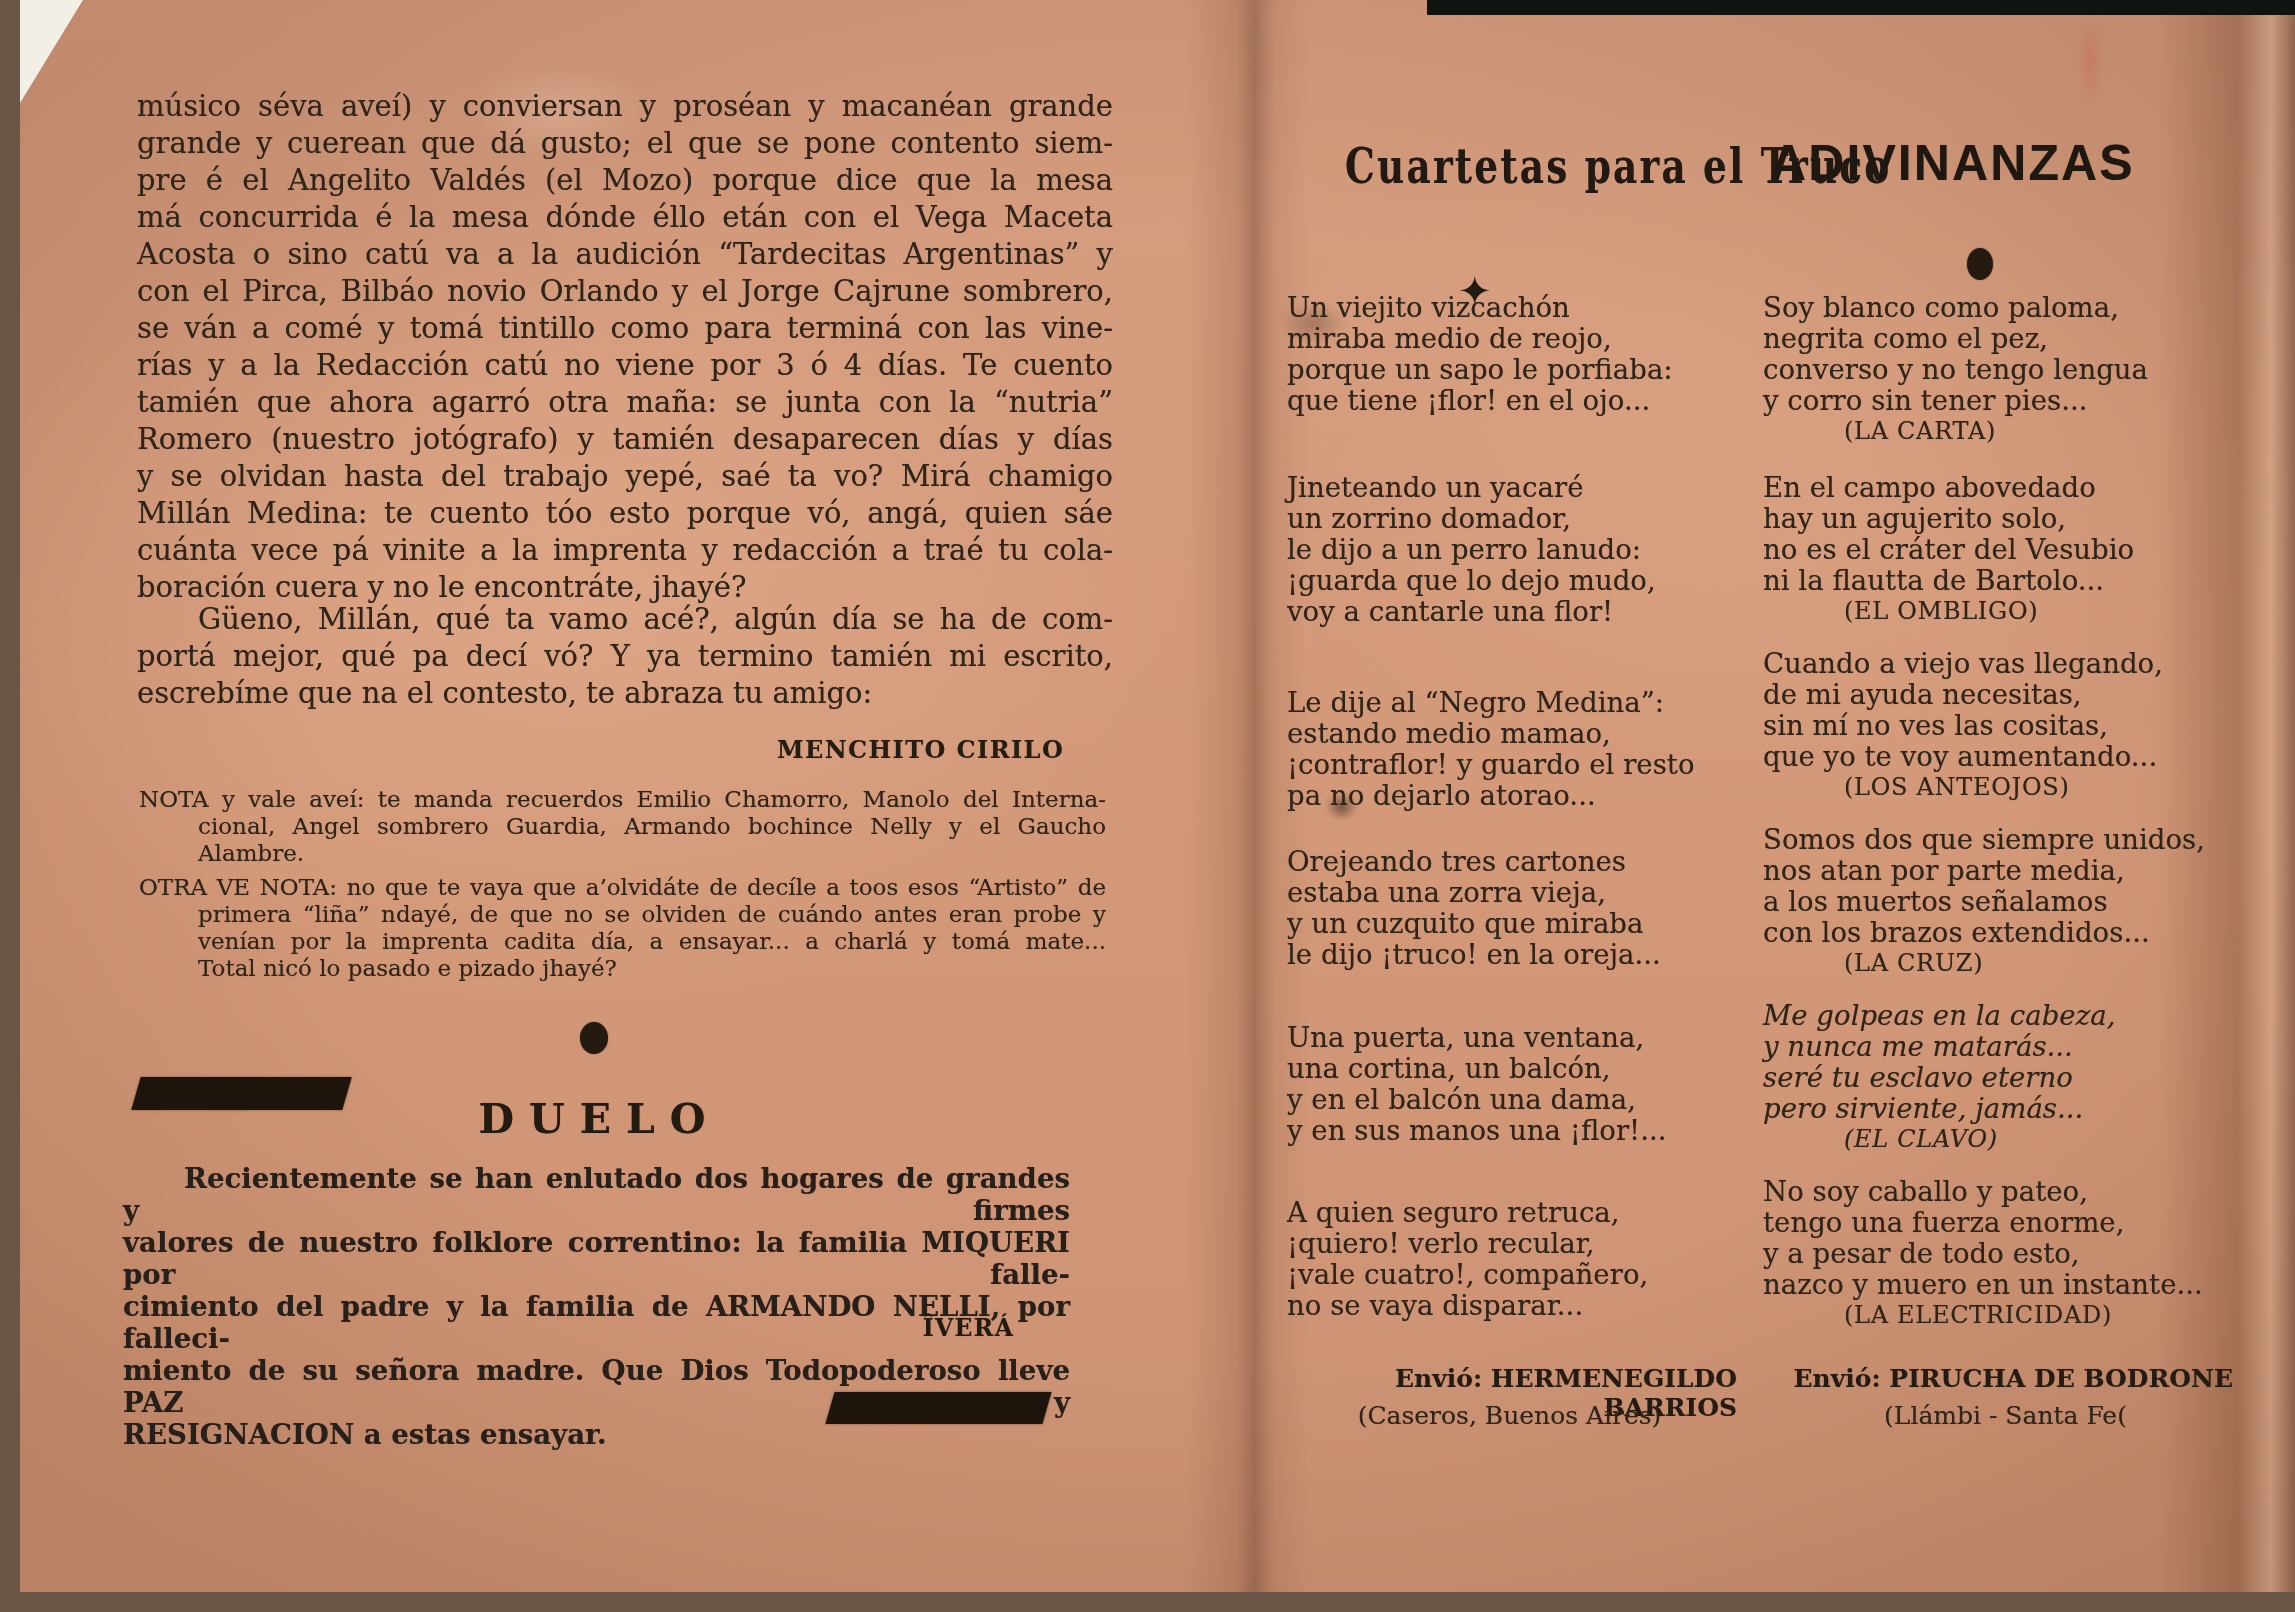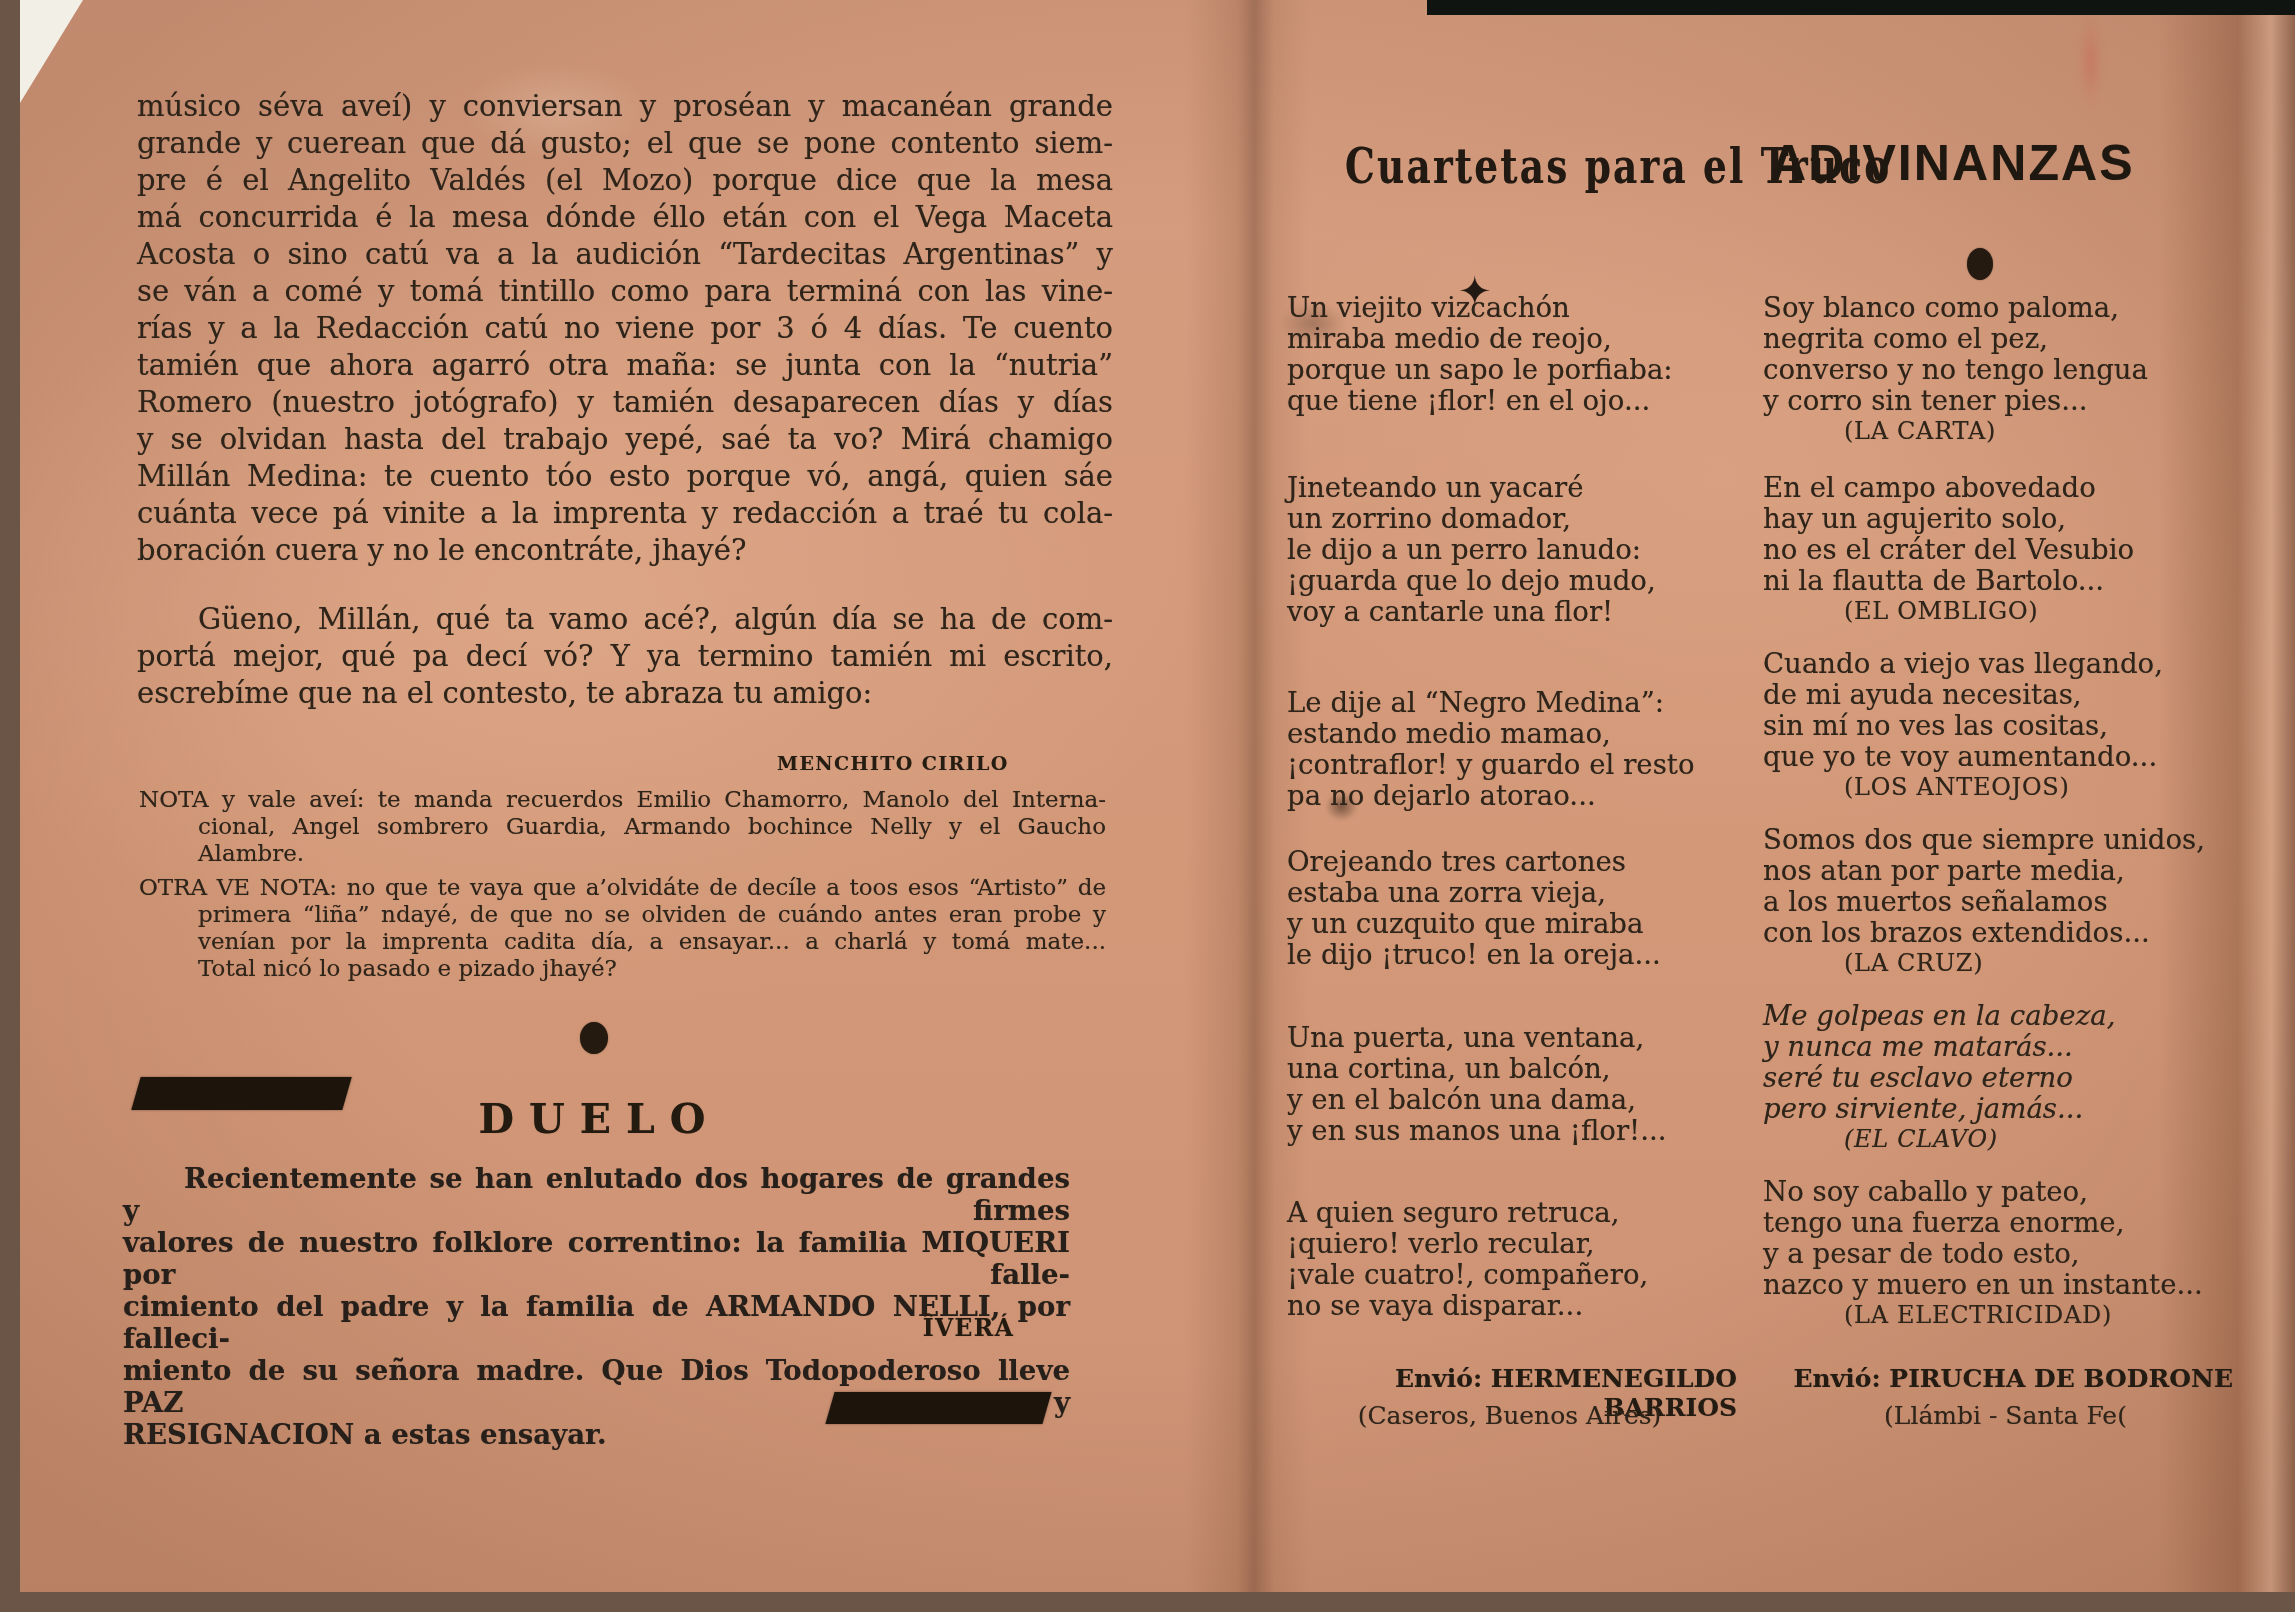--- a/index.html
+++ b/index.html
@@ -19,21 +19,21 @@
   
   .lines > div{white-space:nowrap;}
   .just > div{white-space:normal;text-align:justify;text-align-last:justify;}
   .just > div:last-child{text-align-last:left;}
   .indent1 > div:first-child{text-indent:61px;}
   .hang > div{padding-left:59px;}
   .hang > div:first-child{padding-left:0;}
   #para1,#para2{left:117px;width:976px;font-size:29px;line-height:37px;}
   #para1{top:88px;}
   #para2{top:601px;}
-  #menchito{left:757px;top:752px;font-size:19px;font-weight:bold;letter-spacing:1.4px;color:#261d12;}
+  #menchito{left:757px;top:735px;font-size:24px;font-weight:bold;letter-spacing:1.4px;color:#261d12;}
   #nota{left:119px;top:786px;width:967px;font-size:23px;line-height:27px;}
   #otra{left:119px;top:874px;width:967px;font-size:23px;line-height:27px;}
   .dot{background:#241a10;border-radius:50%;box-shadow:0 0 1.4px rgba(30,20,10,.6);}
   #bullet-left{left:560px;top:1022px;width:27.6px;height:32px;}
   .bar{background:#1d150c;box-shadow:0 0 2.1px rgba(30,20,10,.5);}
   #bar-top{left:116px;top:1077px;width:211px;height:33px;transform:skewX(-16deg);}
   #bar-bottom{left:810px;top:1392px;width:217px;height:32px;transform:skewX(-16deg);}
   #duelo-title{left:414px;top:1095px;width:331px;text-align:center;font-size:41px;font-weight:bold;letter-spacing:15px;color:#241b10;}
   #duelo-para{left:103px;top:1163px;width:947px;font-size:27.6px;font-weight:bold;line-height:32px;color:#27201a;}
   #ivera{left:883px;top:1314px;width:131px;text-align:center;font-size:23.4px;font-weight:bold;letter-spacing:1.4px;color:#241b10;}
@@ -87,20 +87,21 @@
   <div class="abs stain" id="stain3"></div>
   <div class="abs stain" id="stain4"></div>
 
   <div>
     <div class="abs txt lines just" id="para1">
         <div>músico séva aveí) y conviersan y proséan y macanéan grande</div>
         <div>grande y cuerean que dá gusto; el que se pone contento siem-</div>
         <div>pre é el Angelito Valdés (el Mozo) porque dice que la mesa</div>
         <div>má concurrida é la mesa dónde éllo etán con el Vega Maceta</div>
         <div>Acosta o sino catú va a la audición “Tardecitas Argentinas” y</div>
+        <div>con el Pirca, Bilbáo novio Orlando y el Jorge Cajrune sombrero,</div>
         <div>se ván a comé y tomá tintillo como para terminá con las vine-</div>
         <div>rías y a la Redacción catú no viene por 3 ó 4 días. Te cuento</div>
         <div>tamién que ahora agarró otra maña: se junta con la “nutria”</div>
         <div>Romero (nuestro jotógrafo) y tamién desaparecen días y días</div>
         <div>y se olvidan hasta del trabajo yepé, saé ta vo? Mirá chamigo</div>
         <div>Millán Medina: te cuento tóo esto porque vó, angá, quien sáe</div>
         <div>cuánta vece pá vinite a la imprenta y redacción a traé tu cola-</div>
         <div>boración cuera y no le encontráte, jhayé?</div>
       </div>
     <div class="abs txt lines just indent1" id="para2">

